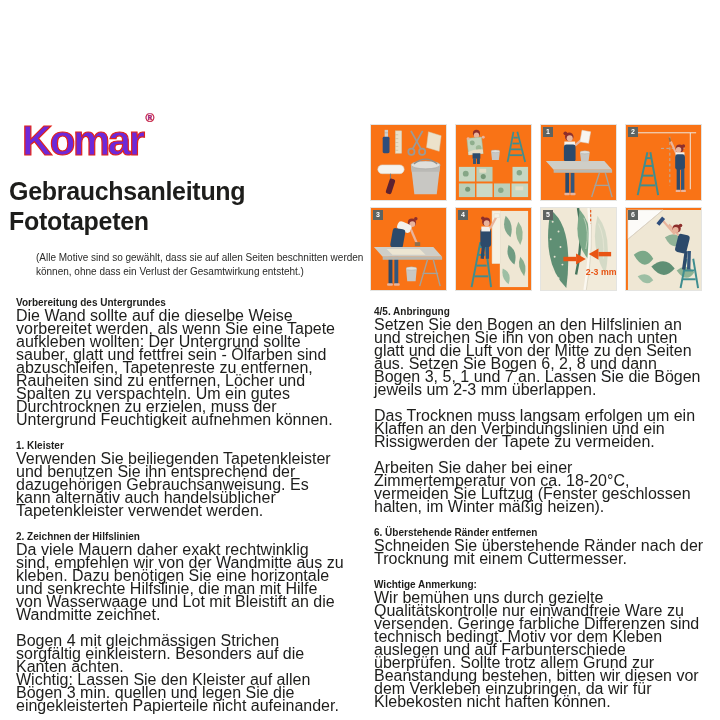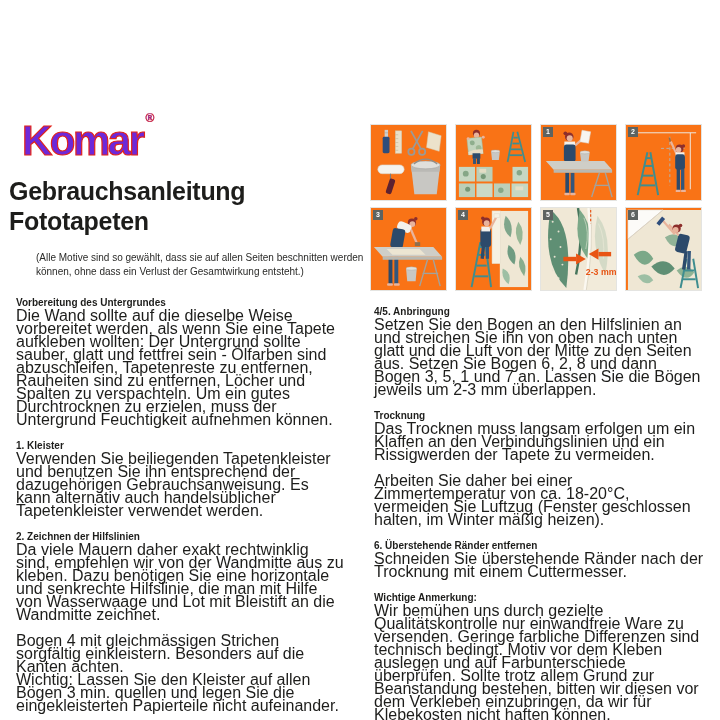--- a/index.html
+++ b/index.html
@@ -88,21 +88,20 @@
 Wichtig: Lassen Sie den Kleister auf allen Bögen 3 min. quellen und legen Sie die eingekleisterten Papierteile nicht aufeinander.</p>
     </div>
   </div>
 
   <div class="col col-right">
     <div class="sec">
       <h3>4/5. Anbringung</h3>
       <p>Setzen Sie den Bogen an den Hilfslinien an und streichen Sie ihn von oben nach unten glatt und die Luft von der Mitte zu den Seiten aus. Setzen Sie Bogen 6, 2, 8 und dann Bogen 3, 5, 1 und 7 an. Lassen Sie die Bögen jeweils um 2-3 mm überlappen.</p>
     </div>
     <div class="sec">
-      <h3>Trocknung</h3>
       <p>Das Trocknen muss langsam erfolgen um ein Klaffen an den Verbindungslinien und ein Rissigwerden der Tapete zu vermeiden.
 
 Arbeiten Sie daher bei einer Zimmertemperatur von ca. 18-20°C, vermeiden Sie Luftzug (Fenster geschlossen halten, im Winter mäßig heizen).</p>
     </div>
     <div class="sec">
       <h3>6. Überstehende Ränder entfernen</h3>
       <p>Schneiden Sie überstehende Ränder nach der Trocknung mit einem Cuttermesser.</p>
     </div>
     <div class="sec">
       <h3>Wichtige Anmerkung:</h3>

